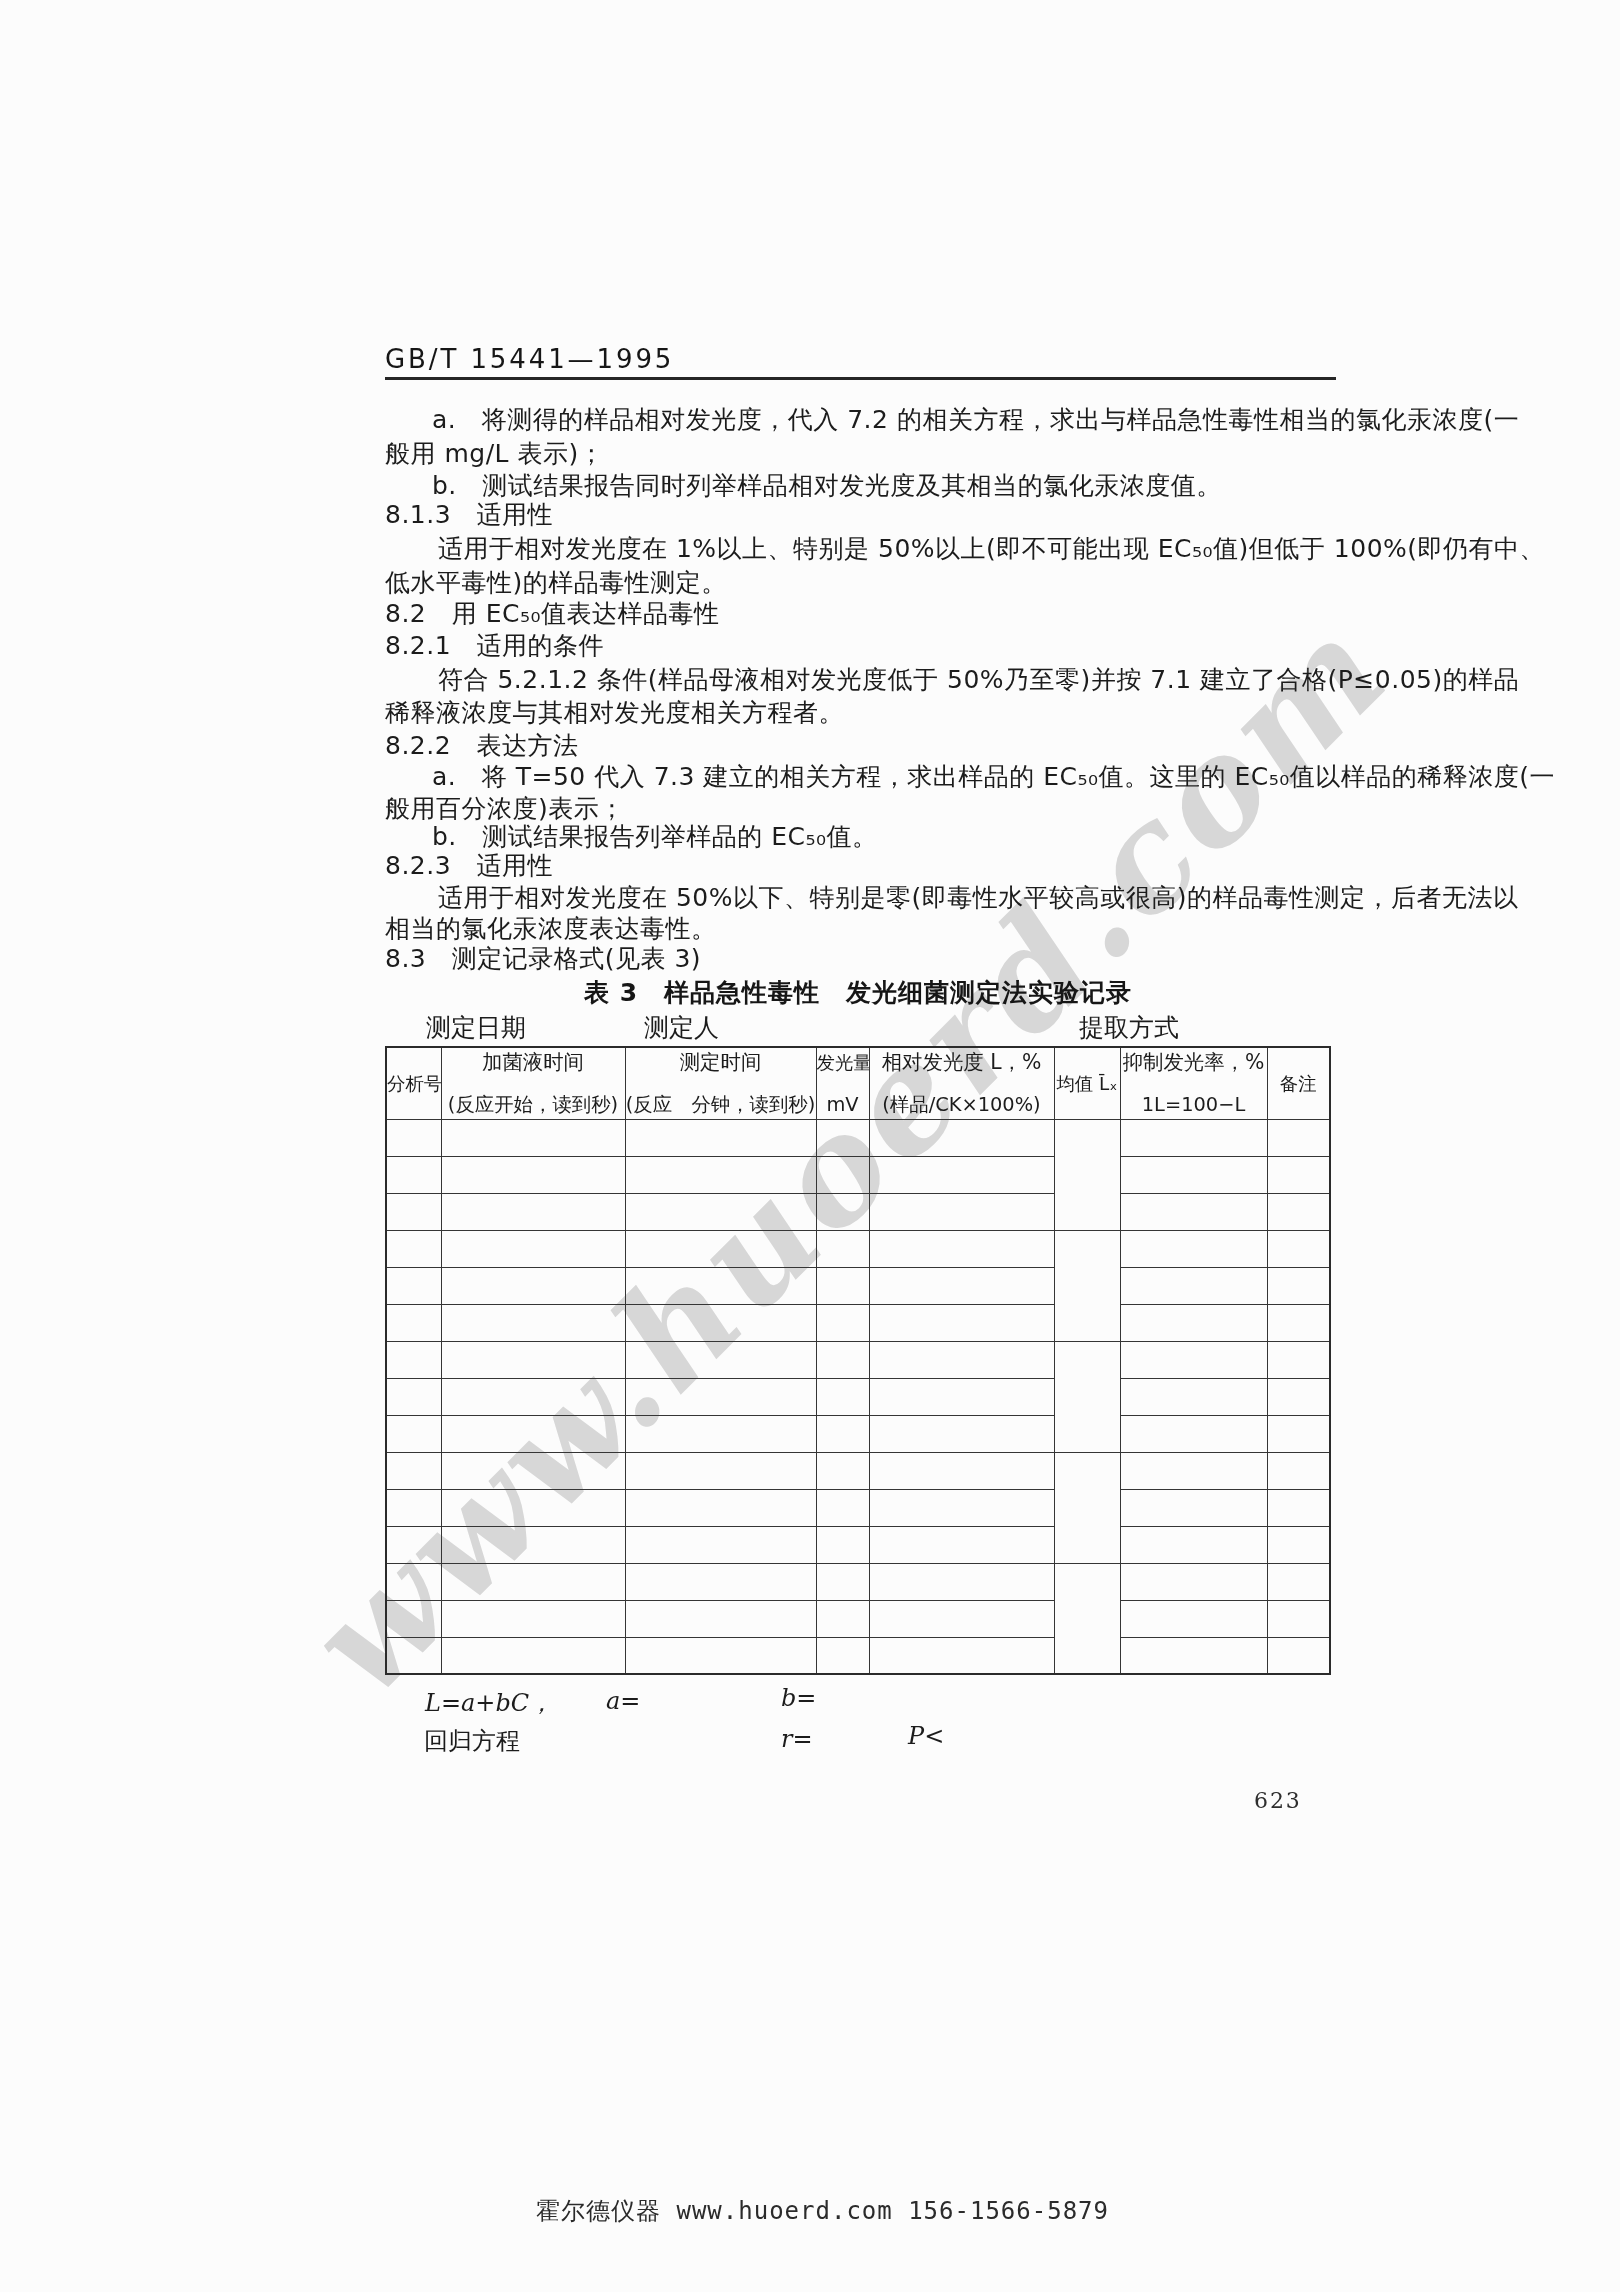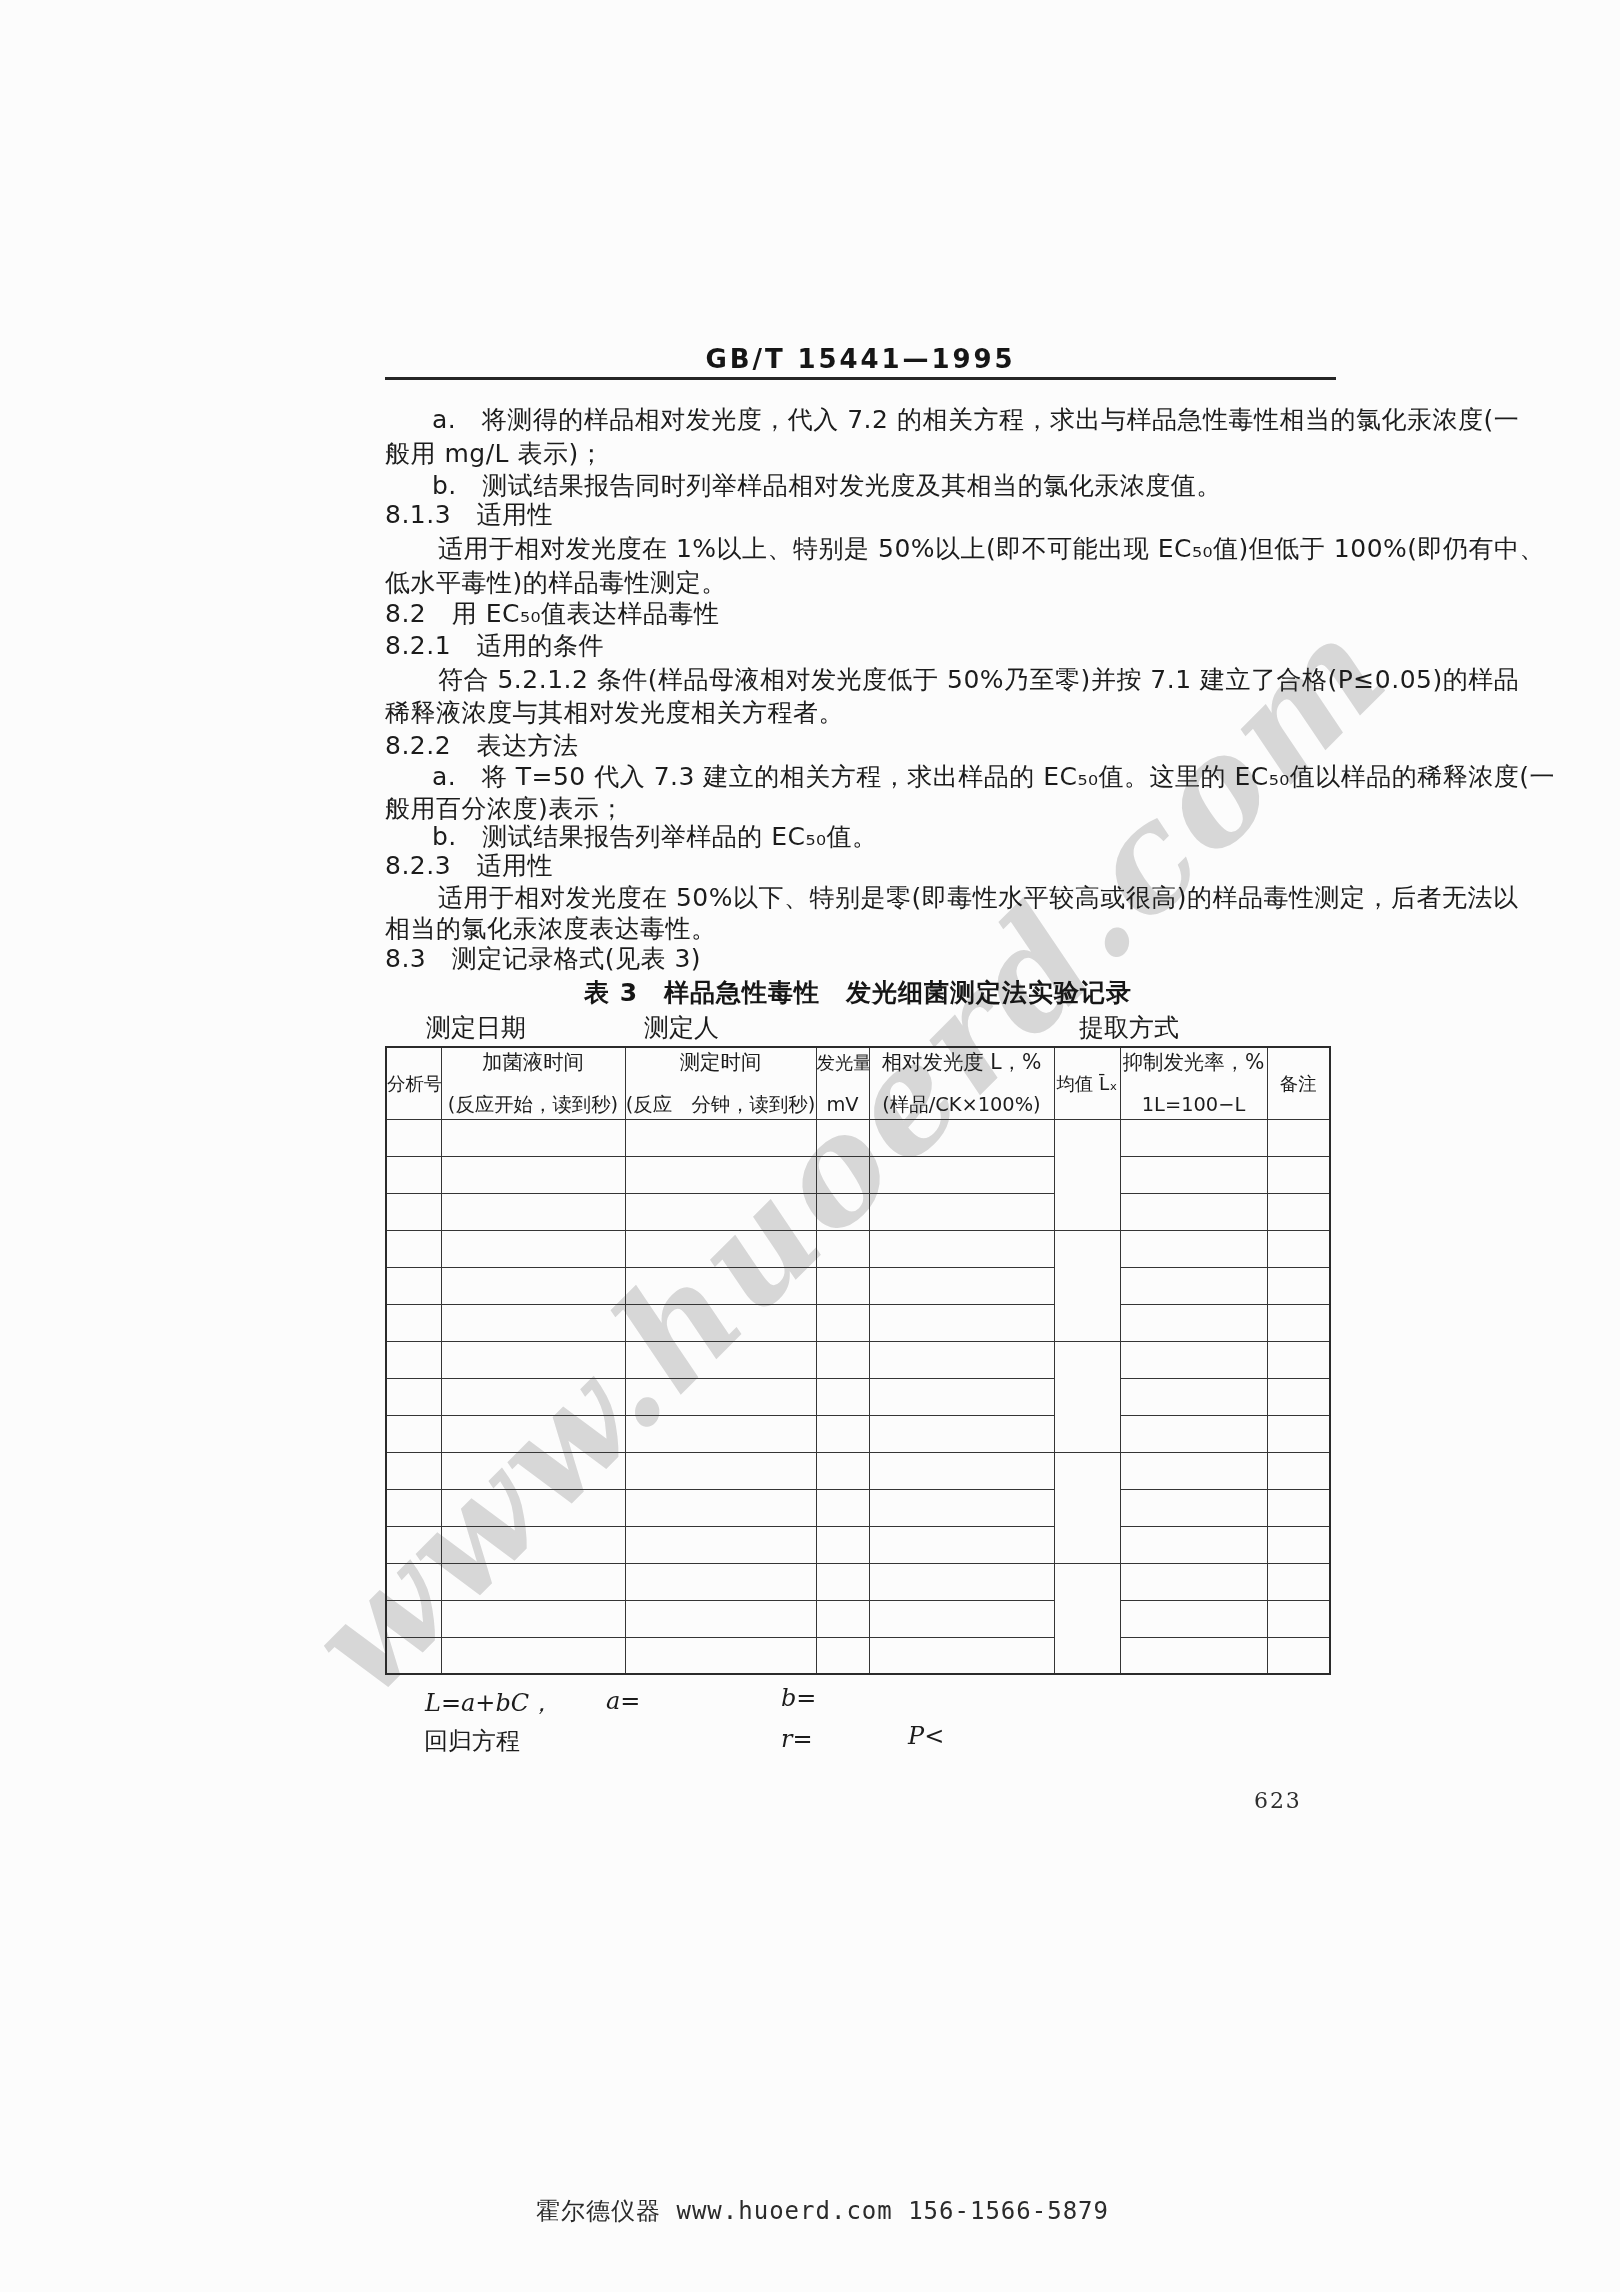--- a/index.html
+++ b/index.html
@@ -21,22 +21,21 @@
     font-style:italic;font-weight:bold;
     font-size:144px;letter-spacing:5.8px;
     color:#d7d7d7;
     white-space:nowrap;
     pointer-events:none;
     user-select:none;
   }
   
   .std-code{
     position:absolute;top:344px;left:385px;width:951px;
-    text-align:center;
-    font-weight:bold;font-size:26px;letter-spacing:2.9px;
+    font-weight:normal;font-size:26px;letter-spacing:2.9px;
     color:#161616;
   }
   .head-rule{
     position:absolute;top:377px;left:385px;width:951px;height:2.9px;
     background:#262626;
   }
   
   .line{
     position:absolute;
     left:385px;width:956px;

